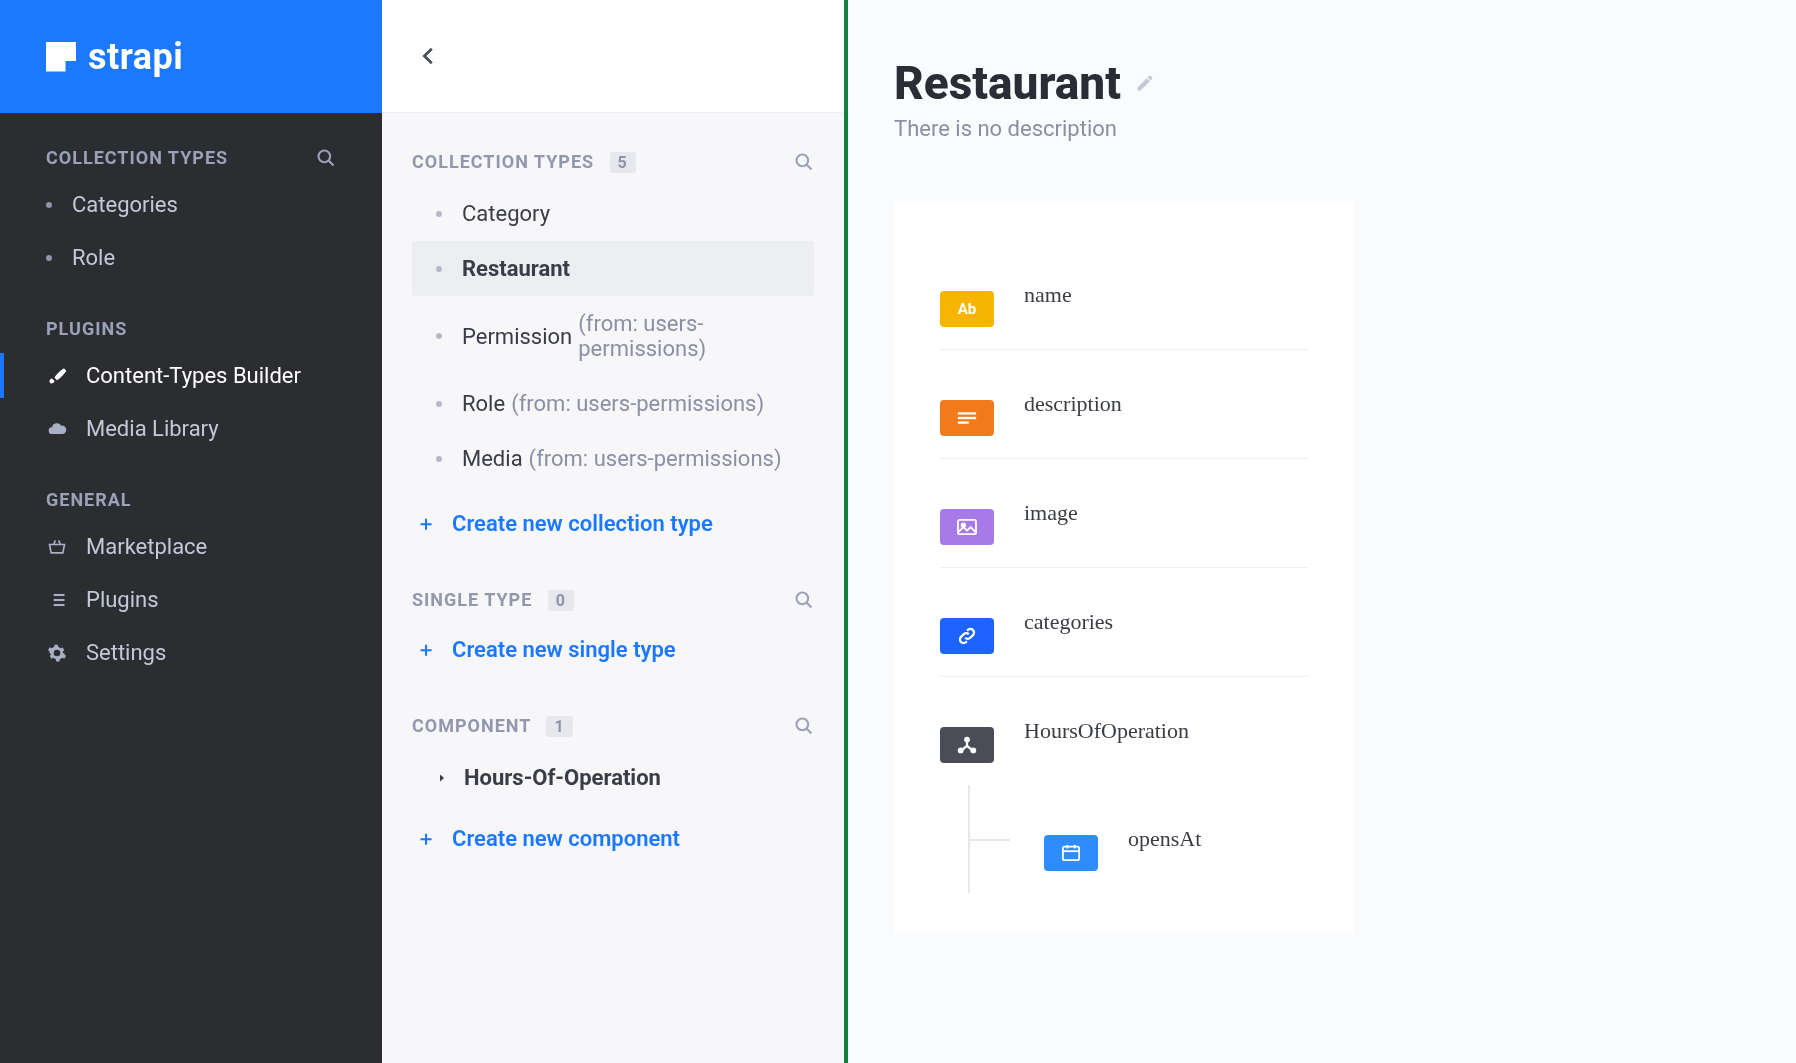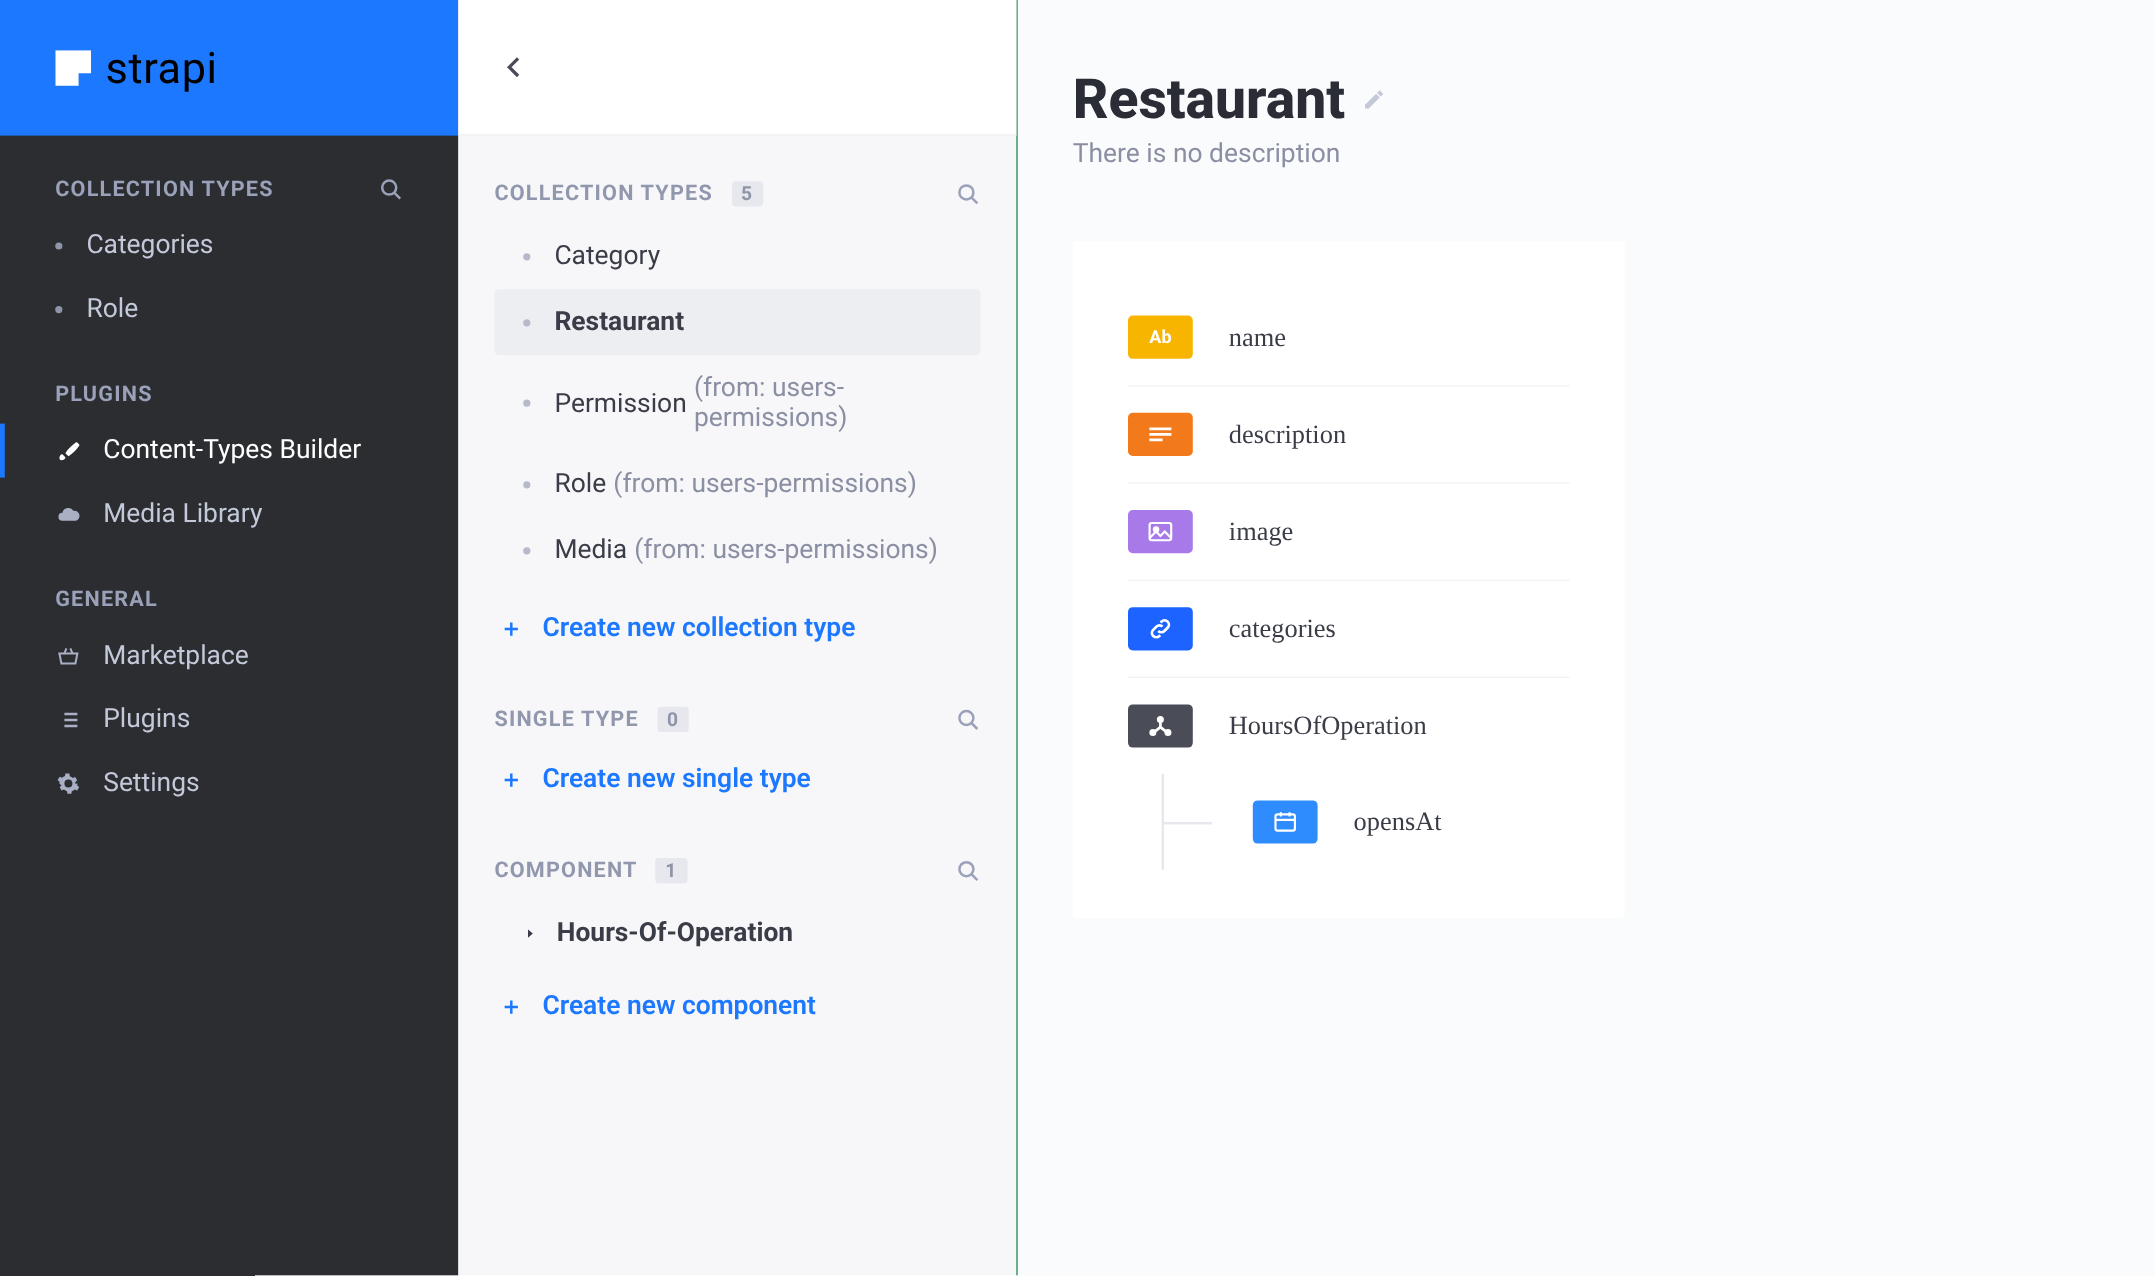--- a/index.html
+++ b/index.html
@@ -2,33 +2,33 @@
 <html><head>
 <meta charset="utf-8">
 <style>
 * { margin: 0; padding: 0; box-sizing: border-box; font-family: -apple-system, BlinkMacSystemFont, "Segoe UI", Roboto, "Helvetica Neue", sans-serif; }
 body { display: flex; height: 1063px; width: 1796px; background: #fff; overflow: hidden; }
 
 
 .sidebar { width: 382px; background: #2b2d31; display: flex; flex-direction: column; color: #a9afc5; }
 .sidebar-logo { height: 113px; background: #1c78ff; display: flex; align-items: center; padding-left: 46px; }
 .sidebar-logo .mark { width: 30px; height: 30px; background: #fff; margin-right: 12px; clip-path: polygon(0 0, 100% 0, 100% 65%, 65% 65%, 65% 100%, 0 100%); }
-.sidebar-logo .word { color: #000000; font-size: 36px; font-weight: 400; letter-spacing: 0.5px; }
+.sidebar-logo .word { color: #ffffff; font-size: 36px; font-weight: 700; letter-spacing: 0.5px; }
 
 .sidebar-section { padding: 0 24px; margin-top: 34px; }
 .sidebar-header { display: flex; justify-content: space-between; align-items: center; color: #9aa1b9; font-weight: 700; letter-spacing: 1px; font-size: 18px; padding: 0 22px 10px 22px; }
 .sidebar-items { list-style: none; }
 .sidebar-items li { display: flex; align-items: center; padding: 14px 22px; font-size: 22px; color: #c4c9da; cursor: pointer; border-radius: 4px; }
 .sidebar-items li .bullet { width: 6px; height: 6px; background: #8f94a8; border-radius: 50%; margin-right: 20px; flex-shrink: 0; }
 .sidebar-items li .nav-icon { width: 22px; display: flex; justify-content: center; margin-right: 18px; flex-shrink: 0; }
 .sidebar-items li.active { color: #ffffff; position: relative; }
 .sidebar-items li.active::before { content: ""; position: absolute; left: -24px; top: 4px; bottom: 4px; width: 4px; background: #1c78ff; }
 
 
-.middle { width: 466px; background: #f7f7f9; border-right: 1px solid #15803d; position: relative; }
+.middle { width: 466px; background: #f7f7f9; border-right: 4px solid #15803d; position: relative; }
 .middle-top { height: 113px; display: flex; align-items: center; padding-left: 34px; background: #ffffff; border-bottom: 1px solid #eceef2; }
 .back-btn { width: 26px; height: 26px; display: flex; align-items: center; justify-content: center; cursor: pointer; }
 .middle-body { padding: 38px 30px 0 30px; }
 .mid-sec-header { display: flex; align-items: center; justify-content: space-between; color: #9197ad; font-weight: 700; letter-spacing: 1px; font-size: 18px; margin-bottom: 14px; }
 .mid-sec-header .count { background: #e6e8ee; color: #8f94a8; border-radius: 3px; padding: 1px 8px; margin-left: 10px; font-weight: 700; font-size: 16px; }
 .mid-list { list-style: none; margin-bottom: 42px; }
 .mid-list li { display: flex; align-items: center; padding: 15px 24px; font-size: 22px; color: #3a3c47; border-radius: 4px; cursor: pointer; }
 .mid-list li .bullet { width: 6px; height: 6px; background: #b5b9c9; border-radius: 50%; margin-right: 20px; flex-shrink: 0; }
 .mid-list li.selected { background: #eceef2; font-weight: 700; }
 .mid-list li .from { color: #8b8fa3; font-weight: 400; margin-left: 6px; }
@@ -40,21 +40,21 @@
 .detail { flex: 1; background: #fafbfc; padding-top: 56px; padding-left: 46px; }
 .detail-header { display: flex; align-items: center; }
 .detail-title { font-size: 46px; font-weight: 800; color: #2a2c36; margin-right: 14px; }
 .edit-icon { color: #b5b9c9; cursor: pointer; }
 .detail-desc { color: #8b8fa3; font-size: 22px; margin-top: 6px; margin-bottom: 60px; }
 
 .fields-card { background: #ffffff; padding: 40px 46px; max-width: 460px; border-radius: 2px; }
 .fields-count { font-size: 30px; font-weight: 800; color: #2a2c36; margin-bottom: 36px; }
 .field-row { display: flex; align-items: center; padding: 22px 0; border-bottom: 1px solid #f0f0f4; }
 .field-row:last-child { border-bottom: none; }
-.field-badge { width: 54px; height: 36px; border-radius: 4px; display: flex; align-items: center; justify-content: center; margin-right: 30px; flex-shrink: 0; color: #fff; font-weight: 700; font-size: 15px; }
+.field-badge { width: 54px; height: 36px; border-radius: 4px; display: flex; align-items: center; justify-content: center; margin-right: 30px; flex-shrink: 0; color: #fff; font-weight: 700; font-size: 15px; margin-top: 28px; }
 .field-name { font-size: 22px; color: #3a3c47; font-family: Liberation Serif, serif; }
 .nested { margin-left: 28px; border-left: 2px solid #e6e8ee; }
 .nested .field-row { margin-left: 58px; border-bottom: none; padding: 22px 16px; position: relative; }
 .nested .field-row::before { content: ""; position: absolute; left: -58px; top: 50%; width: 40px; height: 2px; background: #e6e8ee; }
 
 .c-text   { background: #f7b500; }
 .c-rich   { background: #f27a1a; }
 .c-media  { background: #a779e9; }
 .c-rel    { background: #1c63ff; }
 .c-comp   { background: #4a4d57; }

